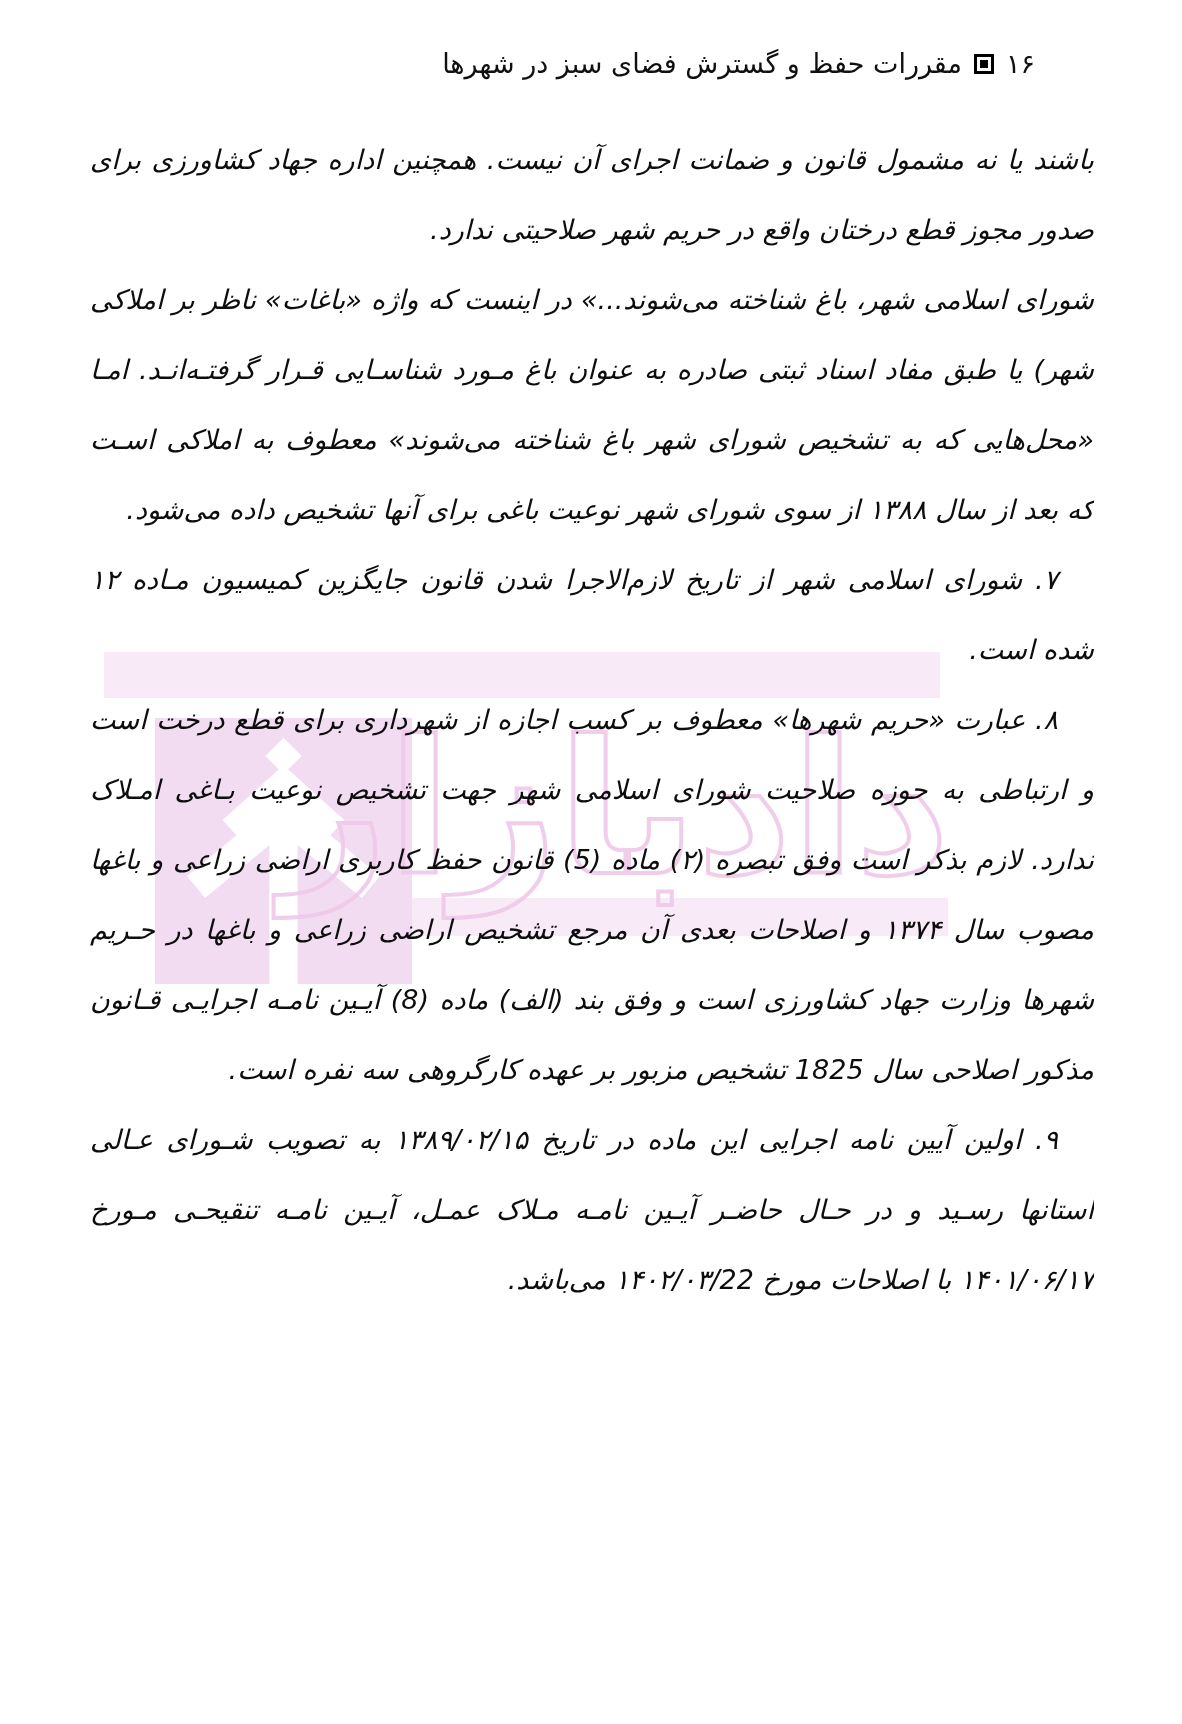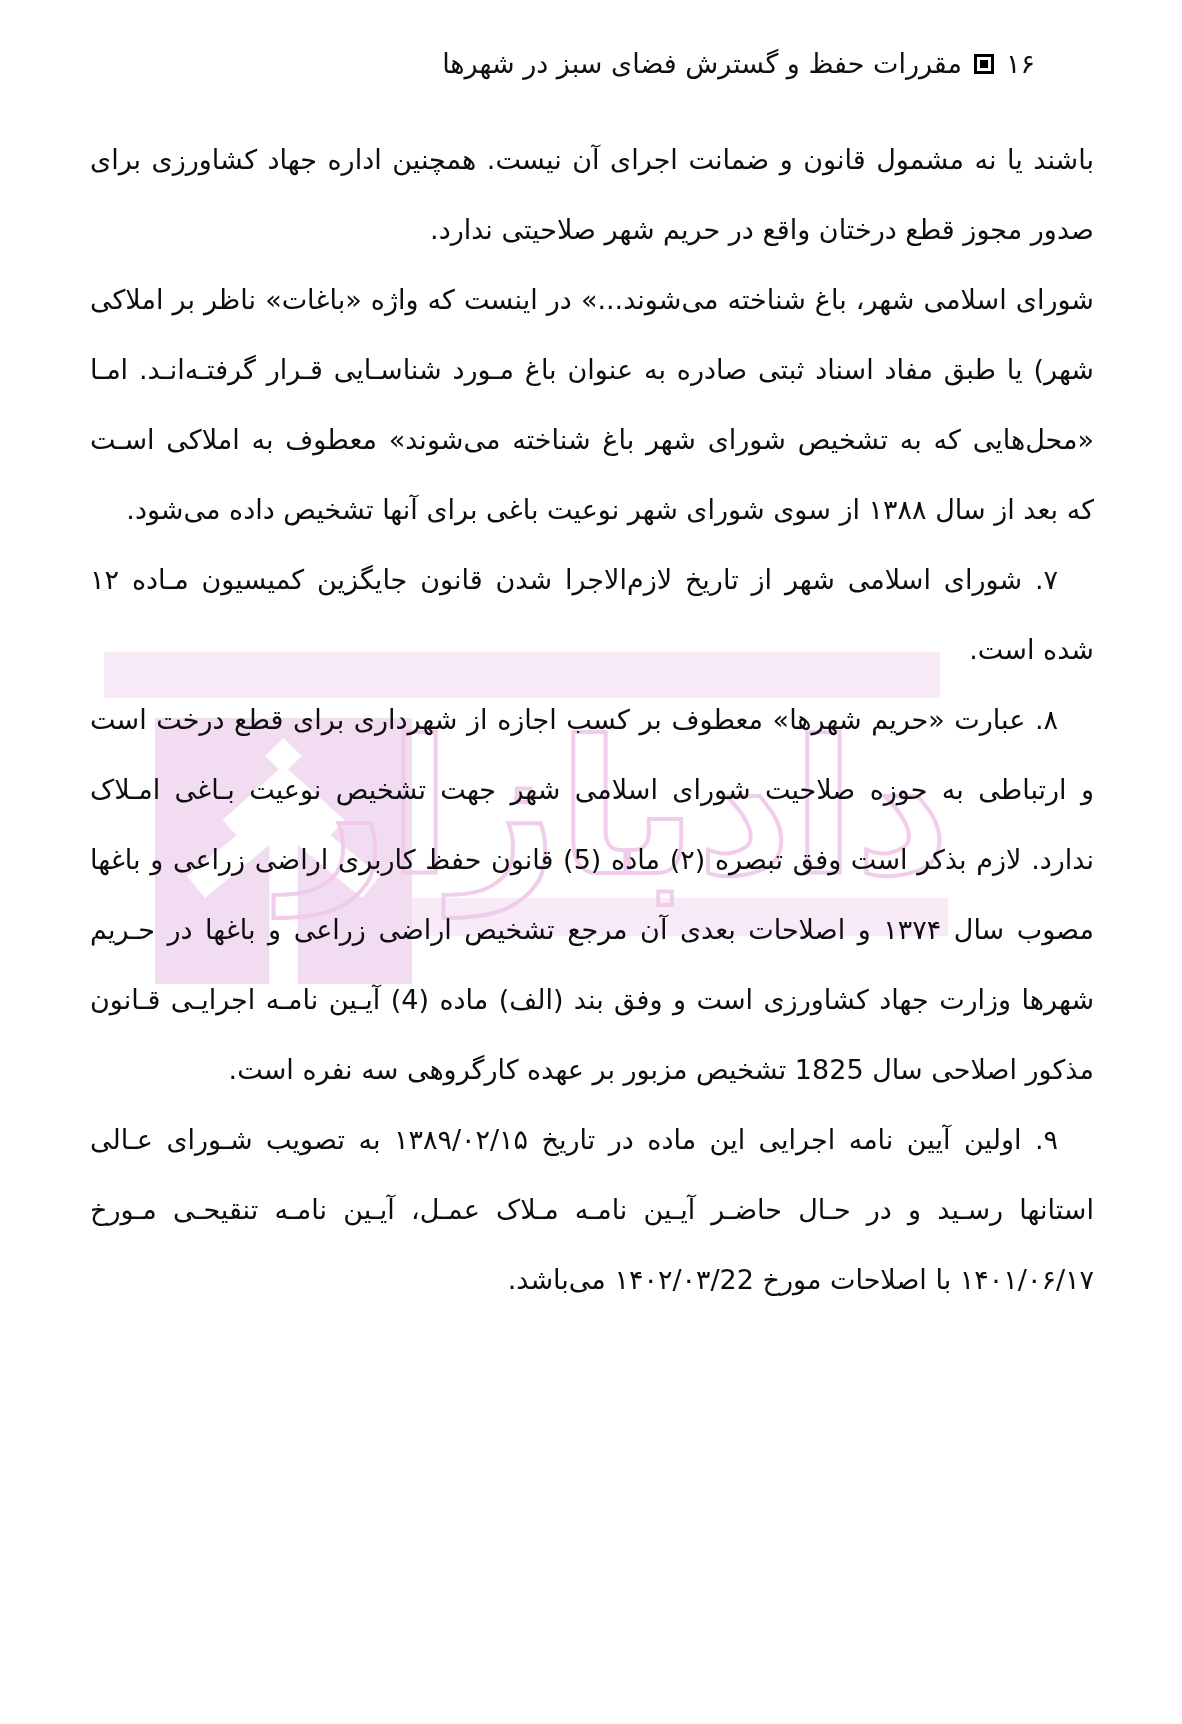--- a/index.html
+++ b/index.html
@@ -29,20 +29,21 @@
     box-sizing:border-box;
     flex:0 0 auto;
   }
   .sq-icon .inner{width:8px;height:8px;background:#000;}
 
   
   .text-block{
     position:absolute;top:125px;right:88px;width:1004px;
     direction:rtl;
     z-index:2;
+    font-style:italic;
   }
   .line{
     height:70px;line-height:70px;
     font-size:27px;color:#0d0d0d;
     text-align:justify;
     text-align-last:justify;
     overflow:hidden;
   }
   .line.end{text-align-last:right;}
   .line.indent{padding-right:36px;}
@@ -106,20 +107,20 @@
       <div class="line">شورای اسلامی شهر، باغ شناخته می‌شوند...» در اینست که واژه «باغات» ناظر بر املاکی</div>
       <div class="line">شهر) یا طبق مفاد اسناد ثبتی صادره به عنوان باغ مـورد شناسـایی قـرار گرفتـه‌انـد. امـا</div>
       <div class="line">«محل‌هایی که به تشخیص شورای شهر باغ شناخته می‌شوند» معطوف به املاکی اسـت</div>
       <div class="line end">که بعد از سال ۱۳۸۸ از سوی شورای شهر نوعیت باغی برای آنها تشخیص داده می‌شود.</div>
       <div class="line indent">۷. شورای اسلامی شهر از تاریخ لازم‌الاجرا شدن قانون جایگزین کمیسیون مـاده ۱۲</div>
       <div class="line end">شده است.</div>
       <div class="line indent">۸. عبارت «حریم شهرها» معطوف بر کسب اجازه از شهرداری برای قطع درخت است</div>
       <div class="line">و ارتباطی به حوزه صلاحیت شورای اسلامی شهر جهت تشخیص نوعیت بـاغی امـلاک</div>
       <div class="line">ندارد. لازم بذکر است وفق تبصره (۲) ماده (5) قانون حفظ کاربری اراضی زراعی و باغها</div>
       <div class="line">مصوب سال ۱۳۷۴ و اصلاحات بعدی آن مرجع تشخیص اراضی زراعی و باغها در حـریم</div>
-      <div class="line">شهرها وزارت جهاد کشاورزی است و وفق بند (الف) ماده (4) آیـین نامـه اجرایـی قـانون</div>
+      <div class="line">شهرها وزارت جهاد کشاورزی است و وفق بند (الف) ماده (8) آیـین نامـه اجرایـی قـانون</div>
       <div class="line end">مذکور اصلاحی سال 1825 تشخیص مزبور بر عهده کارگروهی سه نفره است.</div>
       <div class="line indent">۹. اولین آیین نامه اجرایی این ماده در تاریخ ۱۳۸۹/۰۲/۱۵ به تصویب شـورای عـالی</div>
       <div class="line">استانها رسـید و در حـال حاضـر آیـین نامـه مـلاک عمـل، آیـین نامـه تنقیحـی مـورخ</div>
       <div class="line end">۱۴۰۱/۰۶/۱۷ با اصلاحات مورخ ۱۴۰۲/۰۳/22 می‌باشد.</div>
     </div>
 
 </div>
 
 </body></html>

